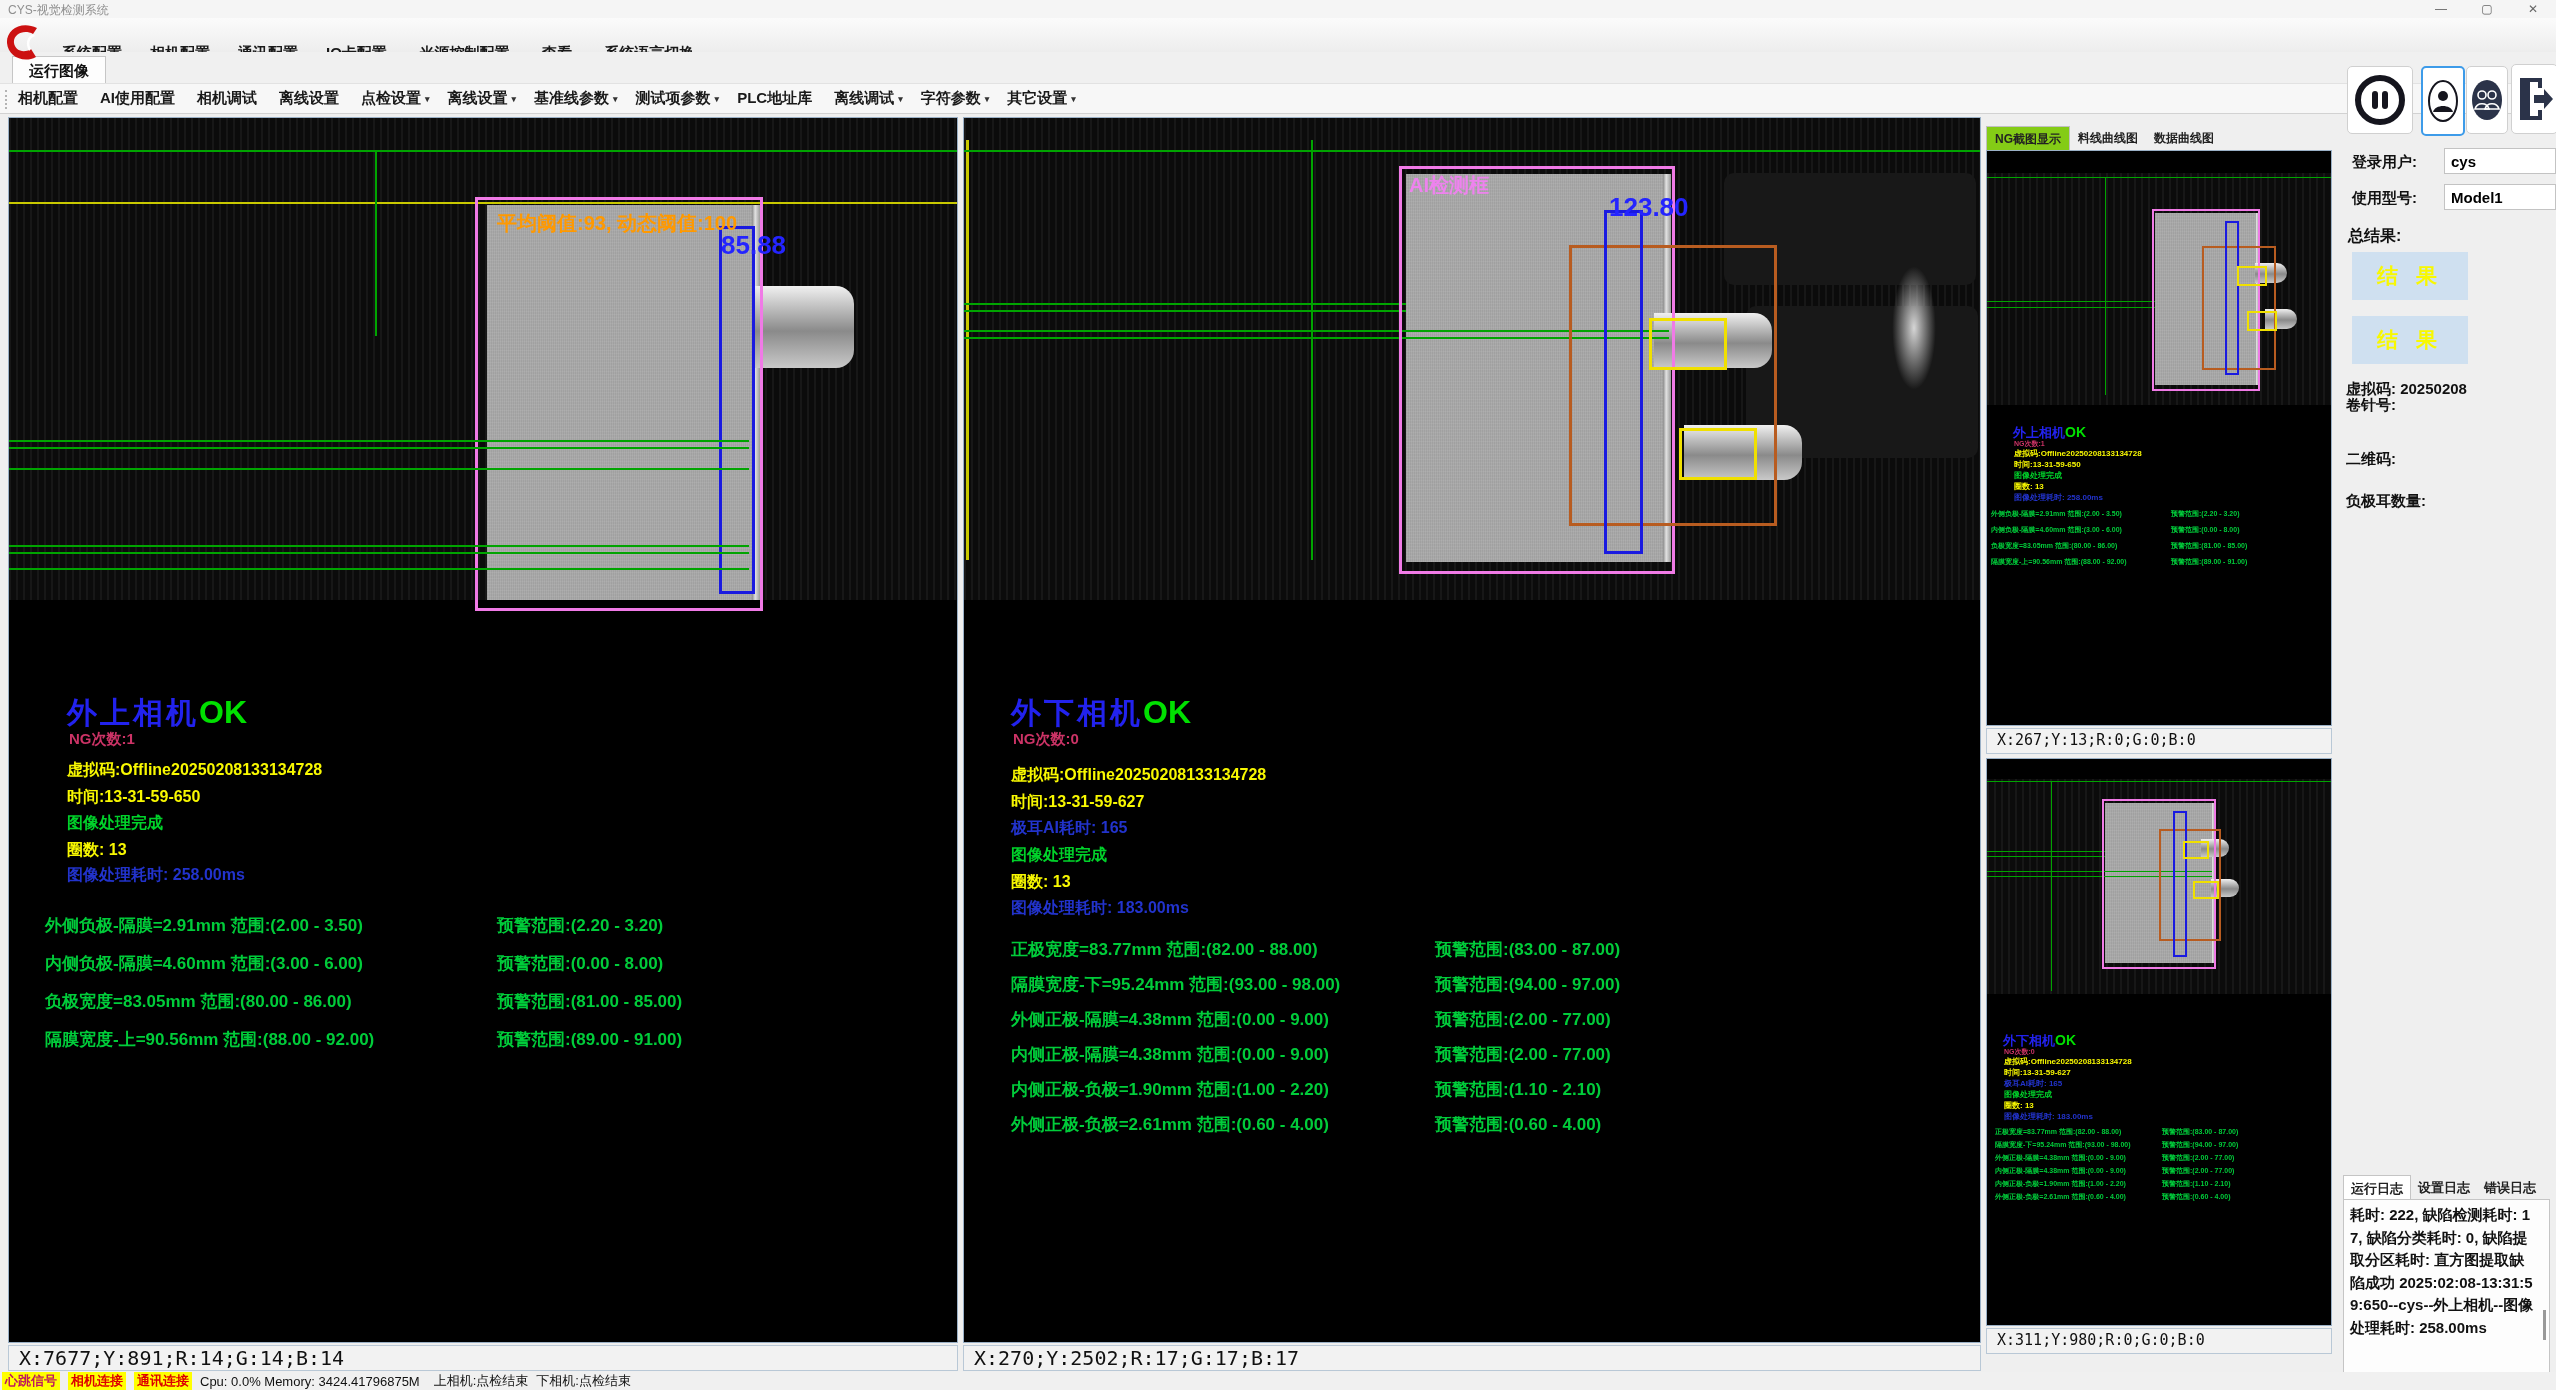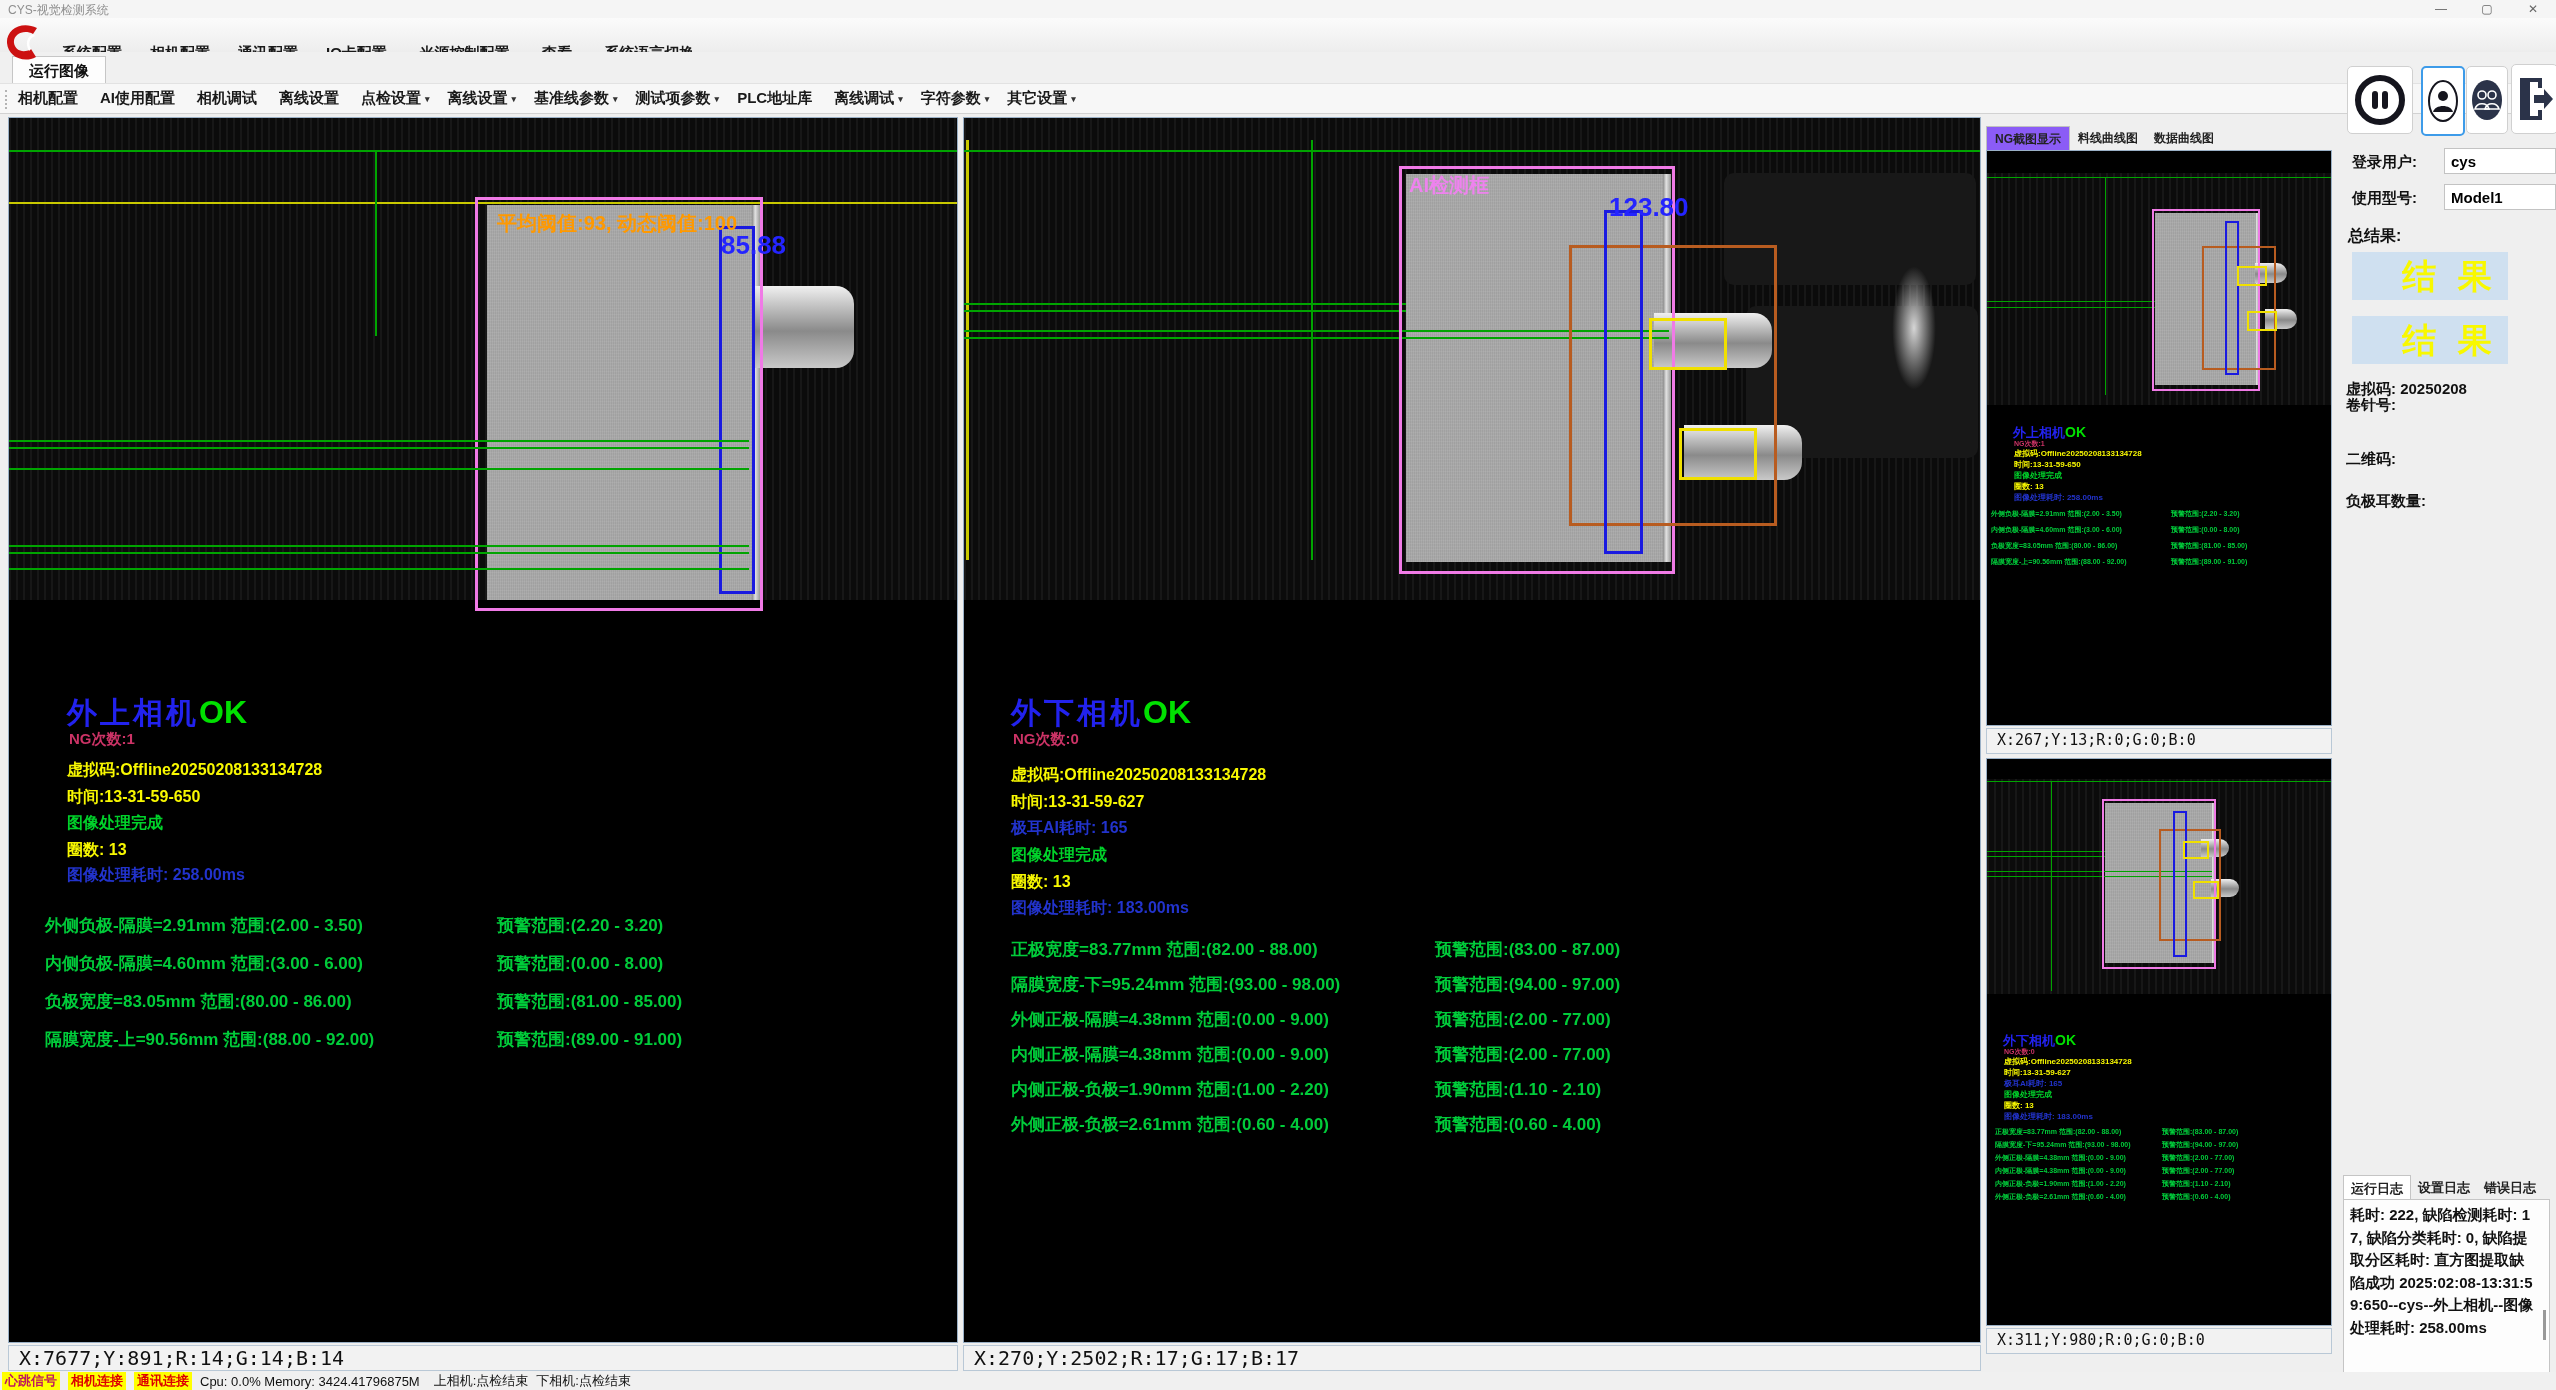--- a/index.html
+++ b/index.html
@@ -57,21 +57,21 @@
   .mlist{position:absolute;color:#00cc3a;font-weight:bold;font-size:17px;}
   .mrow{position:relative;height:38px;}
   .mlist.rc .mrow{height:35px;}
   .ml,.mr{position:absolute;left:0;white-space:nowrap;}
   .mlist.lc .mr{left:452px;}
   .mlist.rc .mr{left:424px;}
 
   
   #ng-tabs{position:absolute;left:1986px;top:126px;width:346px;height:24px;display:flex;font-size:12px;font-weight:bold;color:#222;}
   .ng-tab{padding:4px 8px 2px 8px;}
-  .ng-tab.active{background:#8b5cf6;border:1px solid #c0c0c0;border-bottom:none;}
+  .ng-tab.active{background:#84cc16;border:1px solid #c0c0c0;border-bottom:none;}
   #thumb1{left:1986px;top:150px;width:346px;height:576px;}
   #thumb2{left:1986px;top:758px;width:346px;height:568px;}
   #coord1{left:1986px;top:728px;width:346px;font-size:15px;line-height:23px;}
   #coord2{left:1986px;top:1328px;width:346px;font-size:15px;line-height:23px;}
   .mini-title{position:absolute;font-weight:bold;white-space:nowrap;}
   .mini-title .tt{font-size:13px;color:#2222ee;}
   .mini-title .ok{font-size:14px;color:#00e000;}
   .mini-ng{position:absolute;font-size:7px;font-weight:bold;color:#cc3366;}
   .mini-line{position:absolute;font-size:8px;font-weight:bold;white-space:nowrap;}
   .mlist.mini{font-size:7px;}
@@ -81,21 +81,21 @@
   .mlist.m2 .mr{left:167px;}
 
   
   .btn{position:absolute;background:#fff;border:1px solid #d0d0d0;border-radius:5px;display:flex;align-items:center;justify-content:center;}
   #btn-pause{left:2347px;top:66px;width:64px;height:66px;}
   #btn-user{left:2421px;top:66px;width:40px;height:66px;border:2px solid #3d9be9;}
   #btn-group{left:2466px;top:66px;width:40px;height:66px;}
   #btn-exit{left:2511px;top:64px;width:45px;height:68px;}
   .info-label{position:absolute;font-size:15px;font-weight:bold;color:#111;white-space:nowrap;}
   .info-input{position:absolute;border:1px solid #c3c3c3;font-weight:bold;font-size:15px;padding:2px 6px;font-family:"Liberation Sans",sans-serif;box-sizing:border-box;background:#fff;}
-  .result-box{position:absolute;left:2352px;width:116px;height:48px;background:#cfe0f0;color:#f8f800;font-size:34px;font-weight:bold;text-align:center;line-height:48px;letter-spacing:6px;padding-left:40px;}
+  .result-box{position:absolute;left:2352px;width:116px;height:48px;background:#cfe0f0;color:#f8f800;font-size:21px;font-weight:bold;text-align:center;line-height:48px;letter-spacing:6px;}
   #log-tabs{position:absolute;left:2343px;top:1175px;display:flex;font-size:13px;font-weight:bold;color:#222;}
   .log-tab{padding:4px 7px 2px 7px;}
   .log-tab.active{background:#fff;border:1px solid #c5c5c5;border-bottom:none;text-align:right;}
   #log-body{position:absolute;left:2343px;top:1199px;width:207px;height:186px;background:#fdfdfd;border:1px solid #c5c5c5;font-size:15px;font-weight:bold;color:#111;padding:4px 10px 4px 6px;line-height:1.5;box-sizing:border-box;word-break:break-all;}
   #log-scroll{position:absolute;right:3px;top:110px;width:3px;height:30px;background:#999;}
 
   
   .statusbar{position:absolute;left:0;top:1372px;width:2556px;height:18px;background:#f0f0f0;display:flex;align-items:center;gap:8px;font-size:13px;font-weight:bold;color:#111;padding-left:2px;box-sizing:border-box;}
   .sb-chip{background:#ffff00;padding:0 3px;}
   .sb-green{color:#be185d;}

